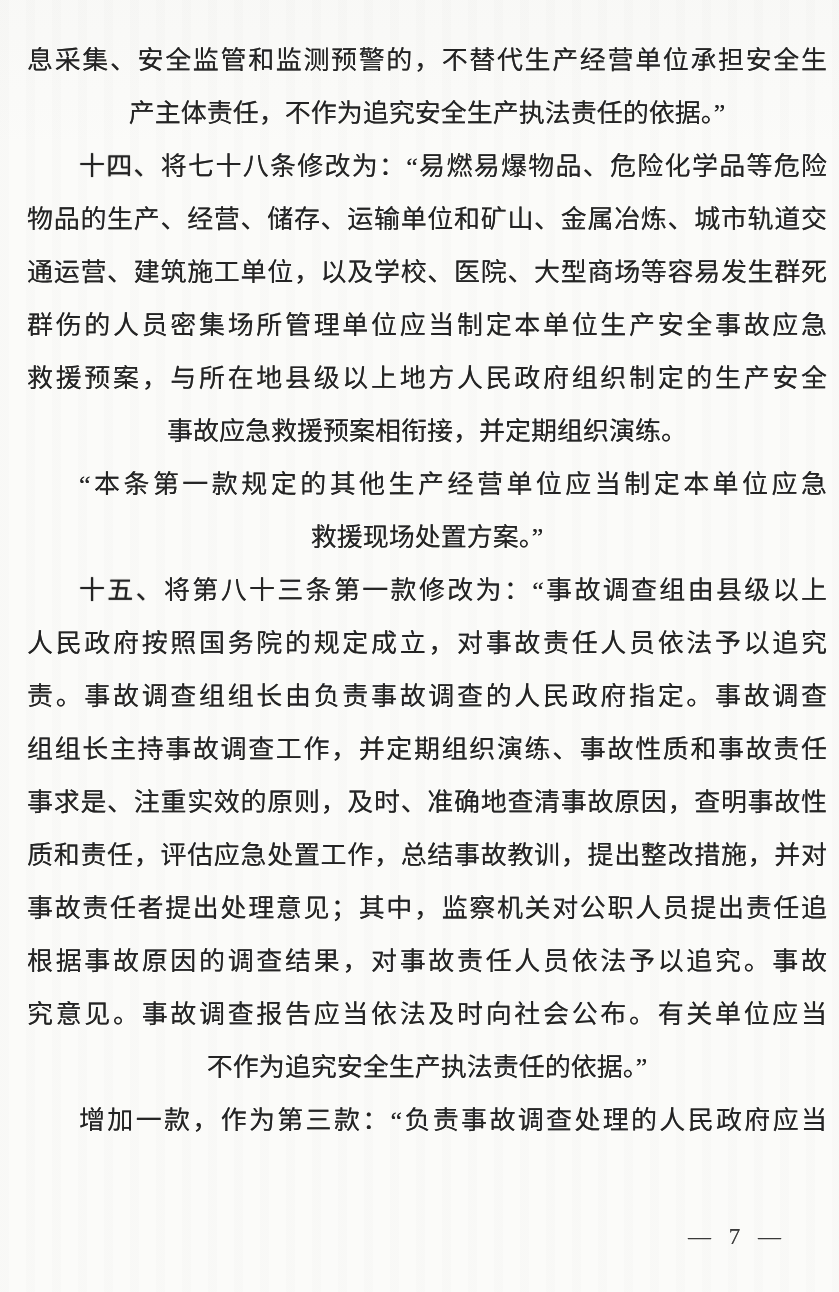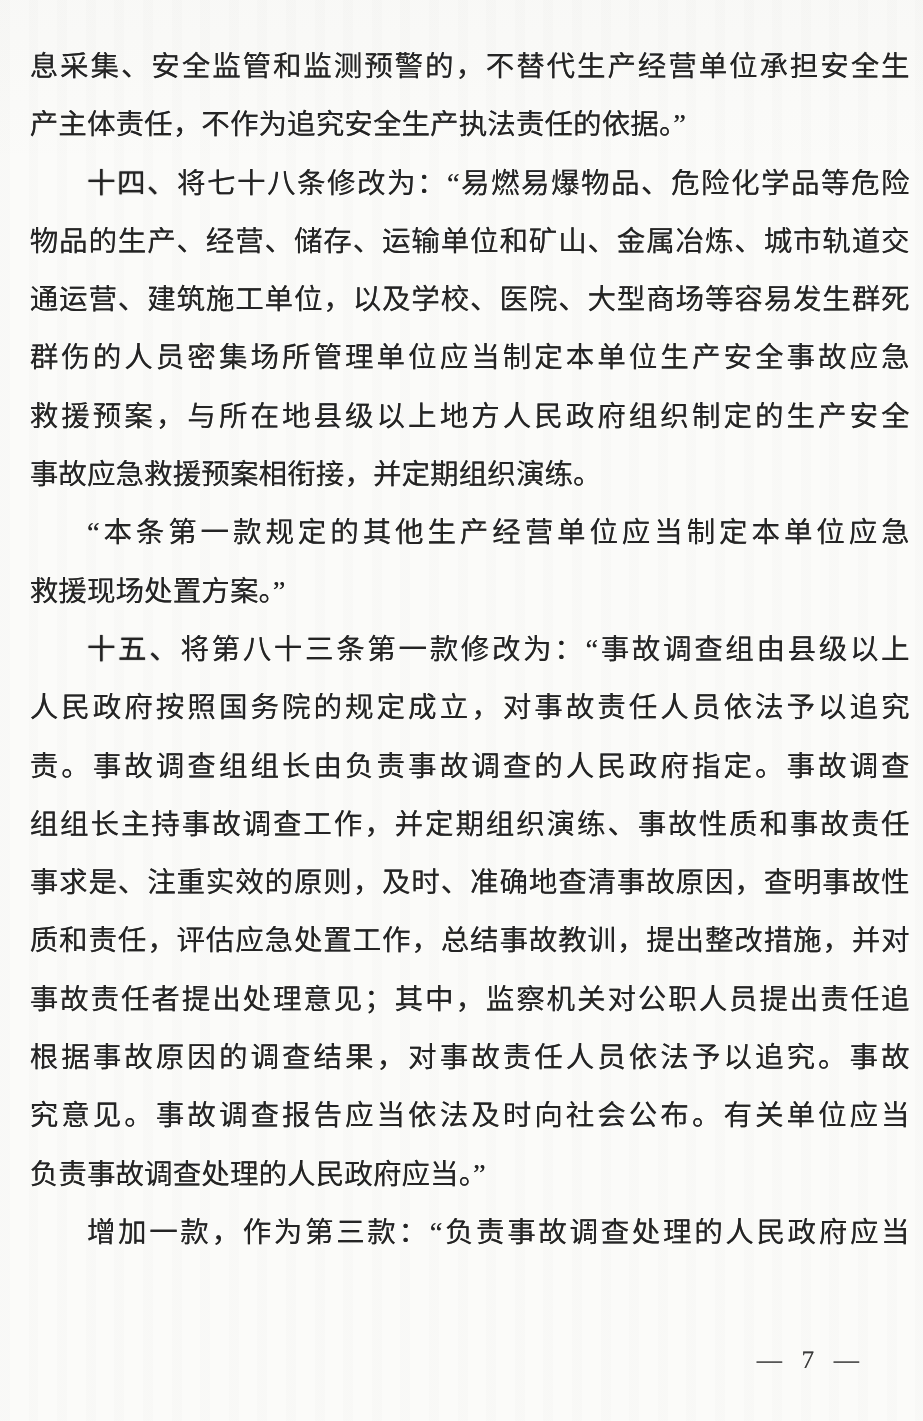--- a/index.html
+++ b/index.html
@@ -34,21 +34,21 @@
   }
   .line {
     box-sizing: border-box;
     width: 800px;
     height: 53px;
     line-height: 53px;
     font-size: 26px;
     color: #242424;
     text-shadow: 0 0 0.6px rgba(45,45,45,0.75);
     white-space: nowrap;
-    text-align: left;
+    text-align: center;
   }
   .line.fill {
     white-space: normal;
     text-align: justify;
     text-align-last: justify;
   }
   .line.indent {
     padding-left: 52px;
   }
   .kw {
@@ -83,17 +83,17 @@
   <div class="line"><span>救援现场处置方案。”</span></div>
   <div class="line fill indent"><span class="kw">十五、</span><span>将第八十三条第一款修改为：“事故调查组由县级以上</span></div>
   <div class="line fill"><span>人民政府按照国务院的规定成立，对事故责任人员依法予以追究</span></div>
   <div class="line fill"><span>责。事故调查组组长由负责事故调查的人民政府指定。事故调查</span></div>
   <div class="line fill"><span>组组长主持事故调查工作，并定期组织演练、事故性质和事故责任</span></div>
   <div class="line fill"><span>事求是、注重实效的原则，及时、准确地查清事故原因，查明事故性</span></div>
   <div class="line fill"><span>质和责任，评估应急处置工作，总结事故教训，提出整改措施，并对</span></div>
   <div class="line fill"><span>事故责任者提出处理意见；其中，监察机关对公职人员提出责任追</span></div>
   <div class="line fill"><span>根据事故原因的调查结果，对事故责任人员依法予以追究。事故</span></div>
   <div class="line fill"><span>究意见。事故调查报告应当依法及时向社会公布。有关单位应当</span></div>
-  <div class="line"><span>负责事故调查处理的人民政府应当。”</span></div>
+  <div class="line"><span>不作为追究安全生产执法责任的依据。”</span></div>
   <div class="line fill indent"><span>增加一款，作为第三款：“负责事故调查处理的人民政府应当</span></div>
 </div>
 
 <div class="page-number">— 7 —</div>
 
 </body></html>

